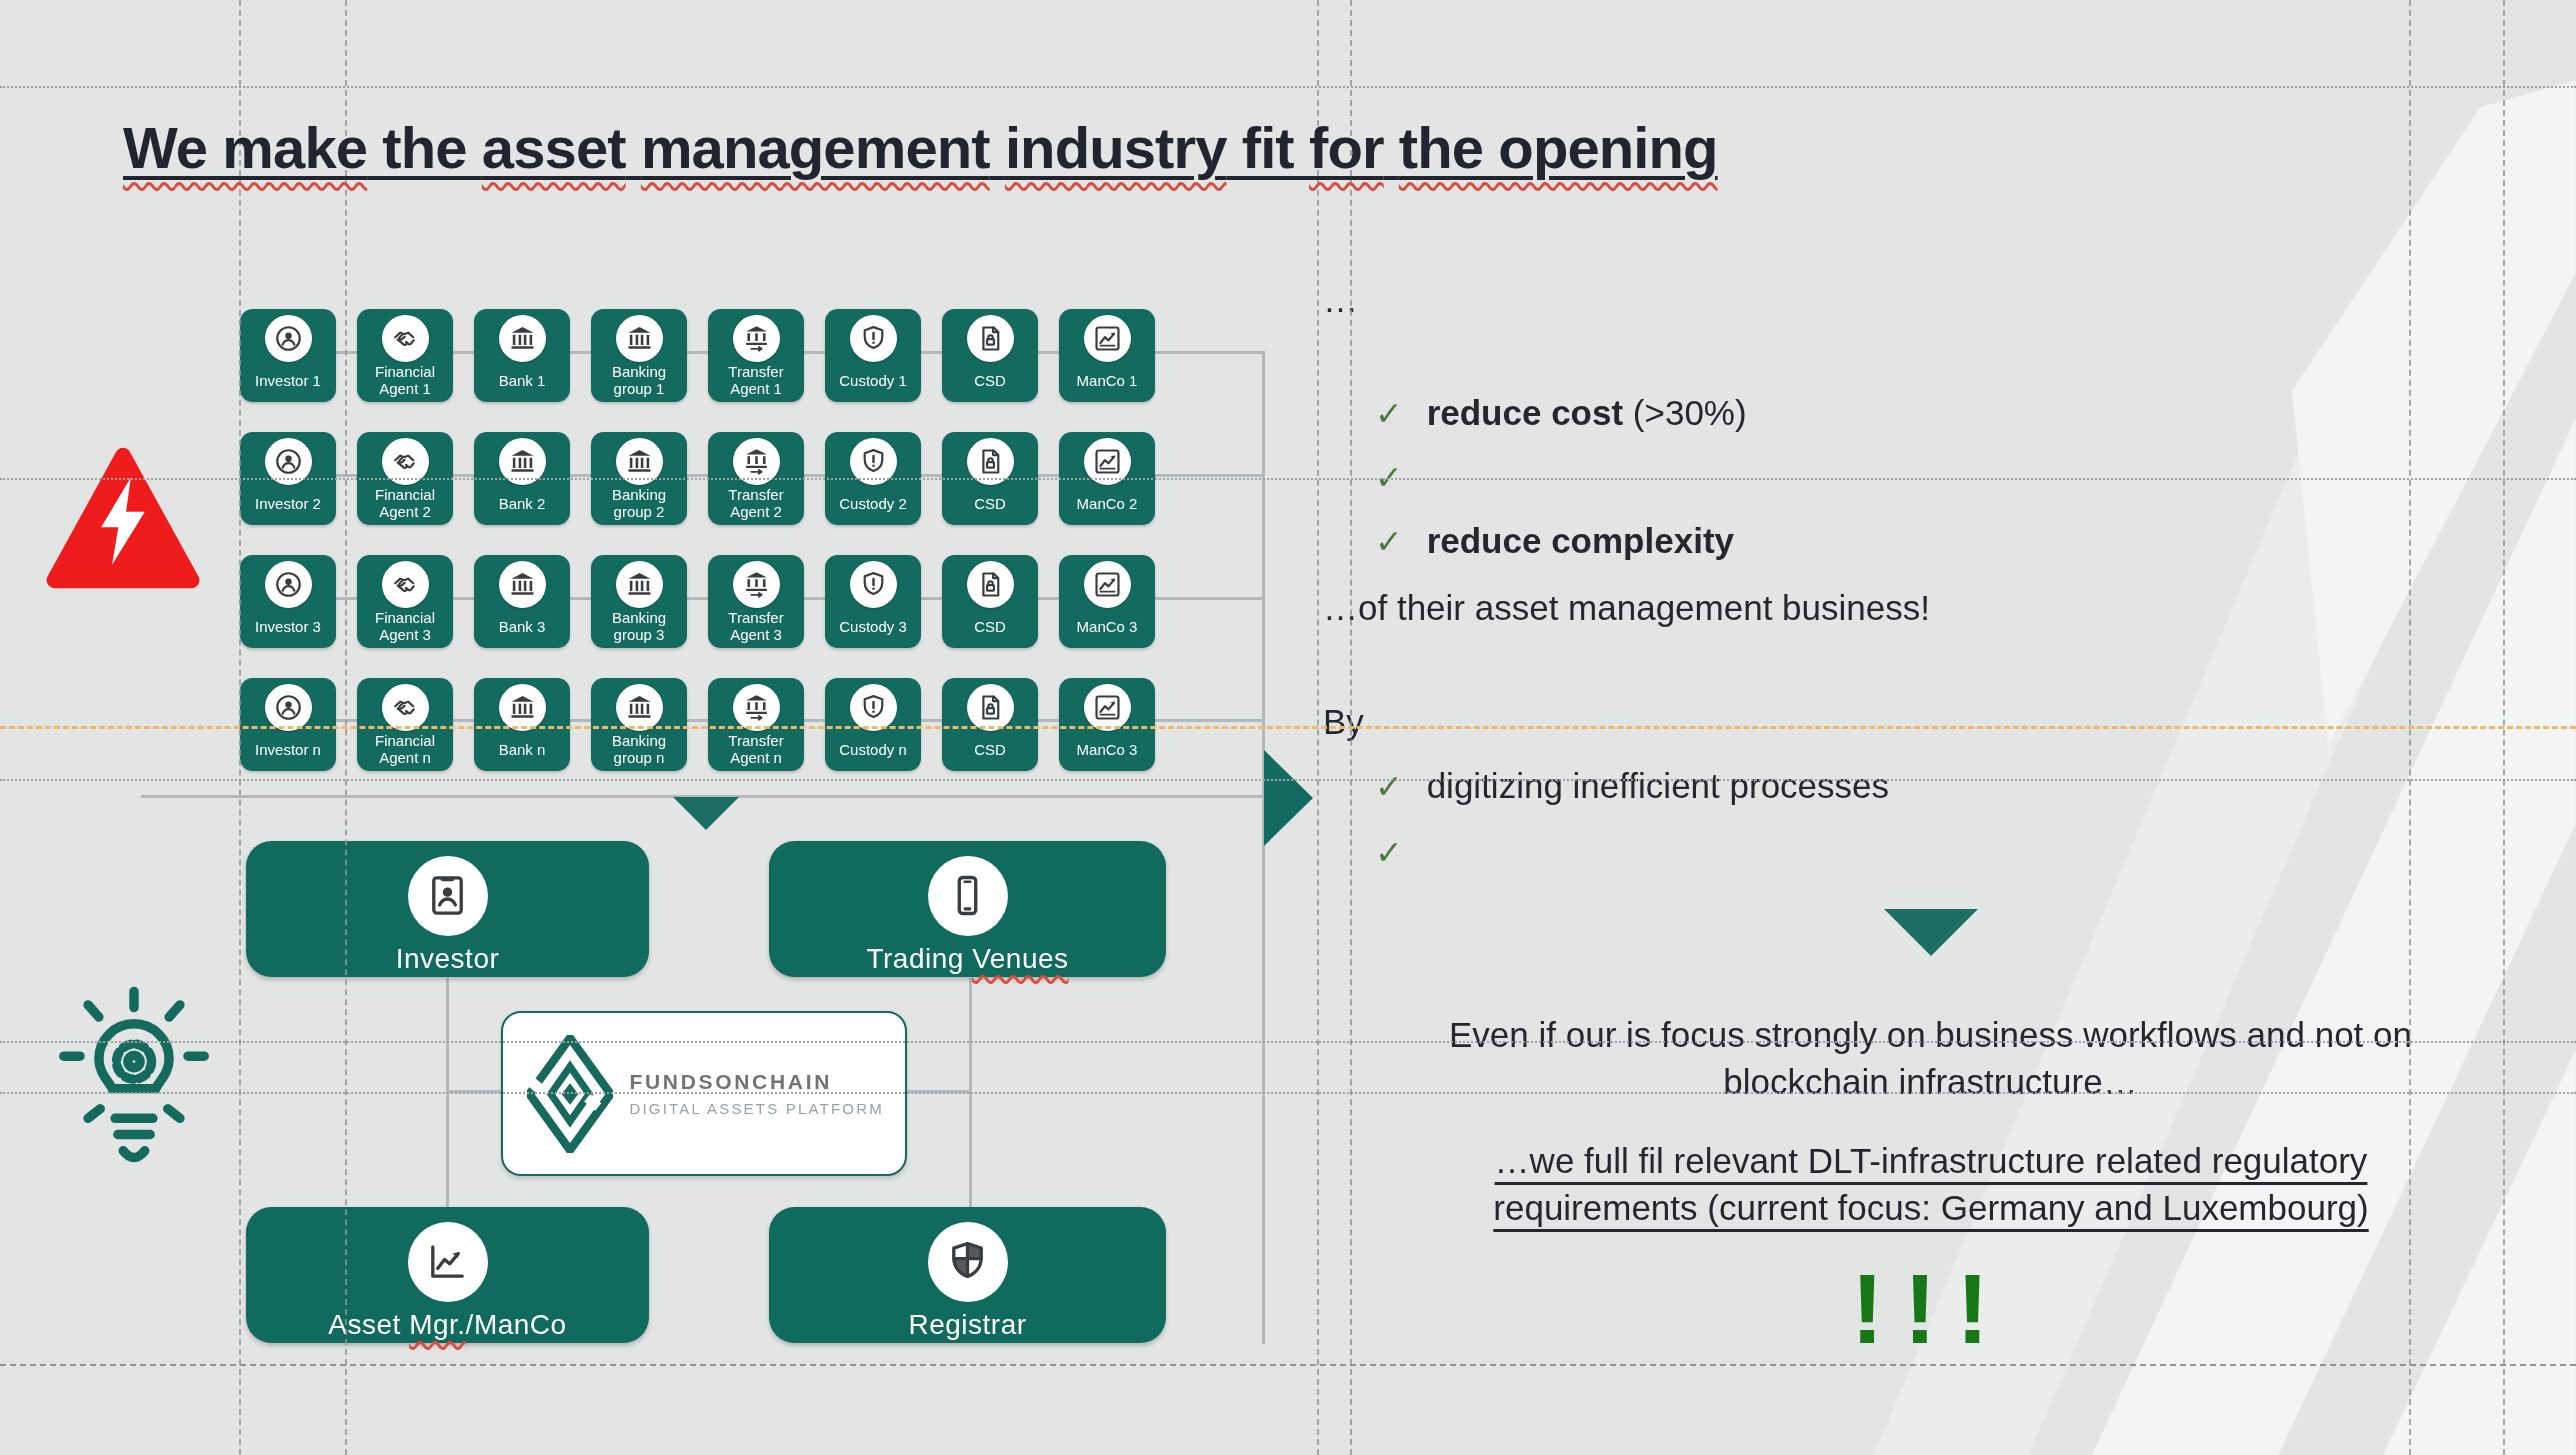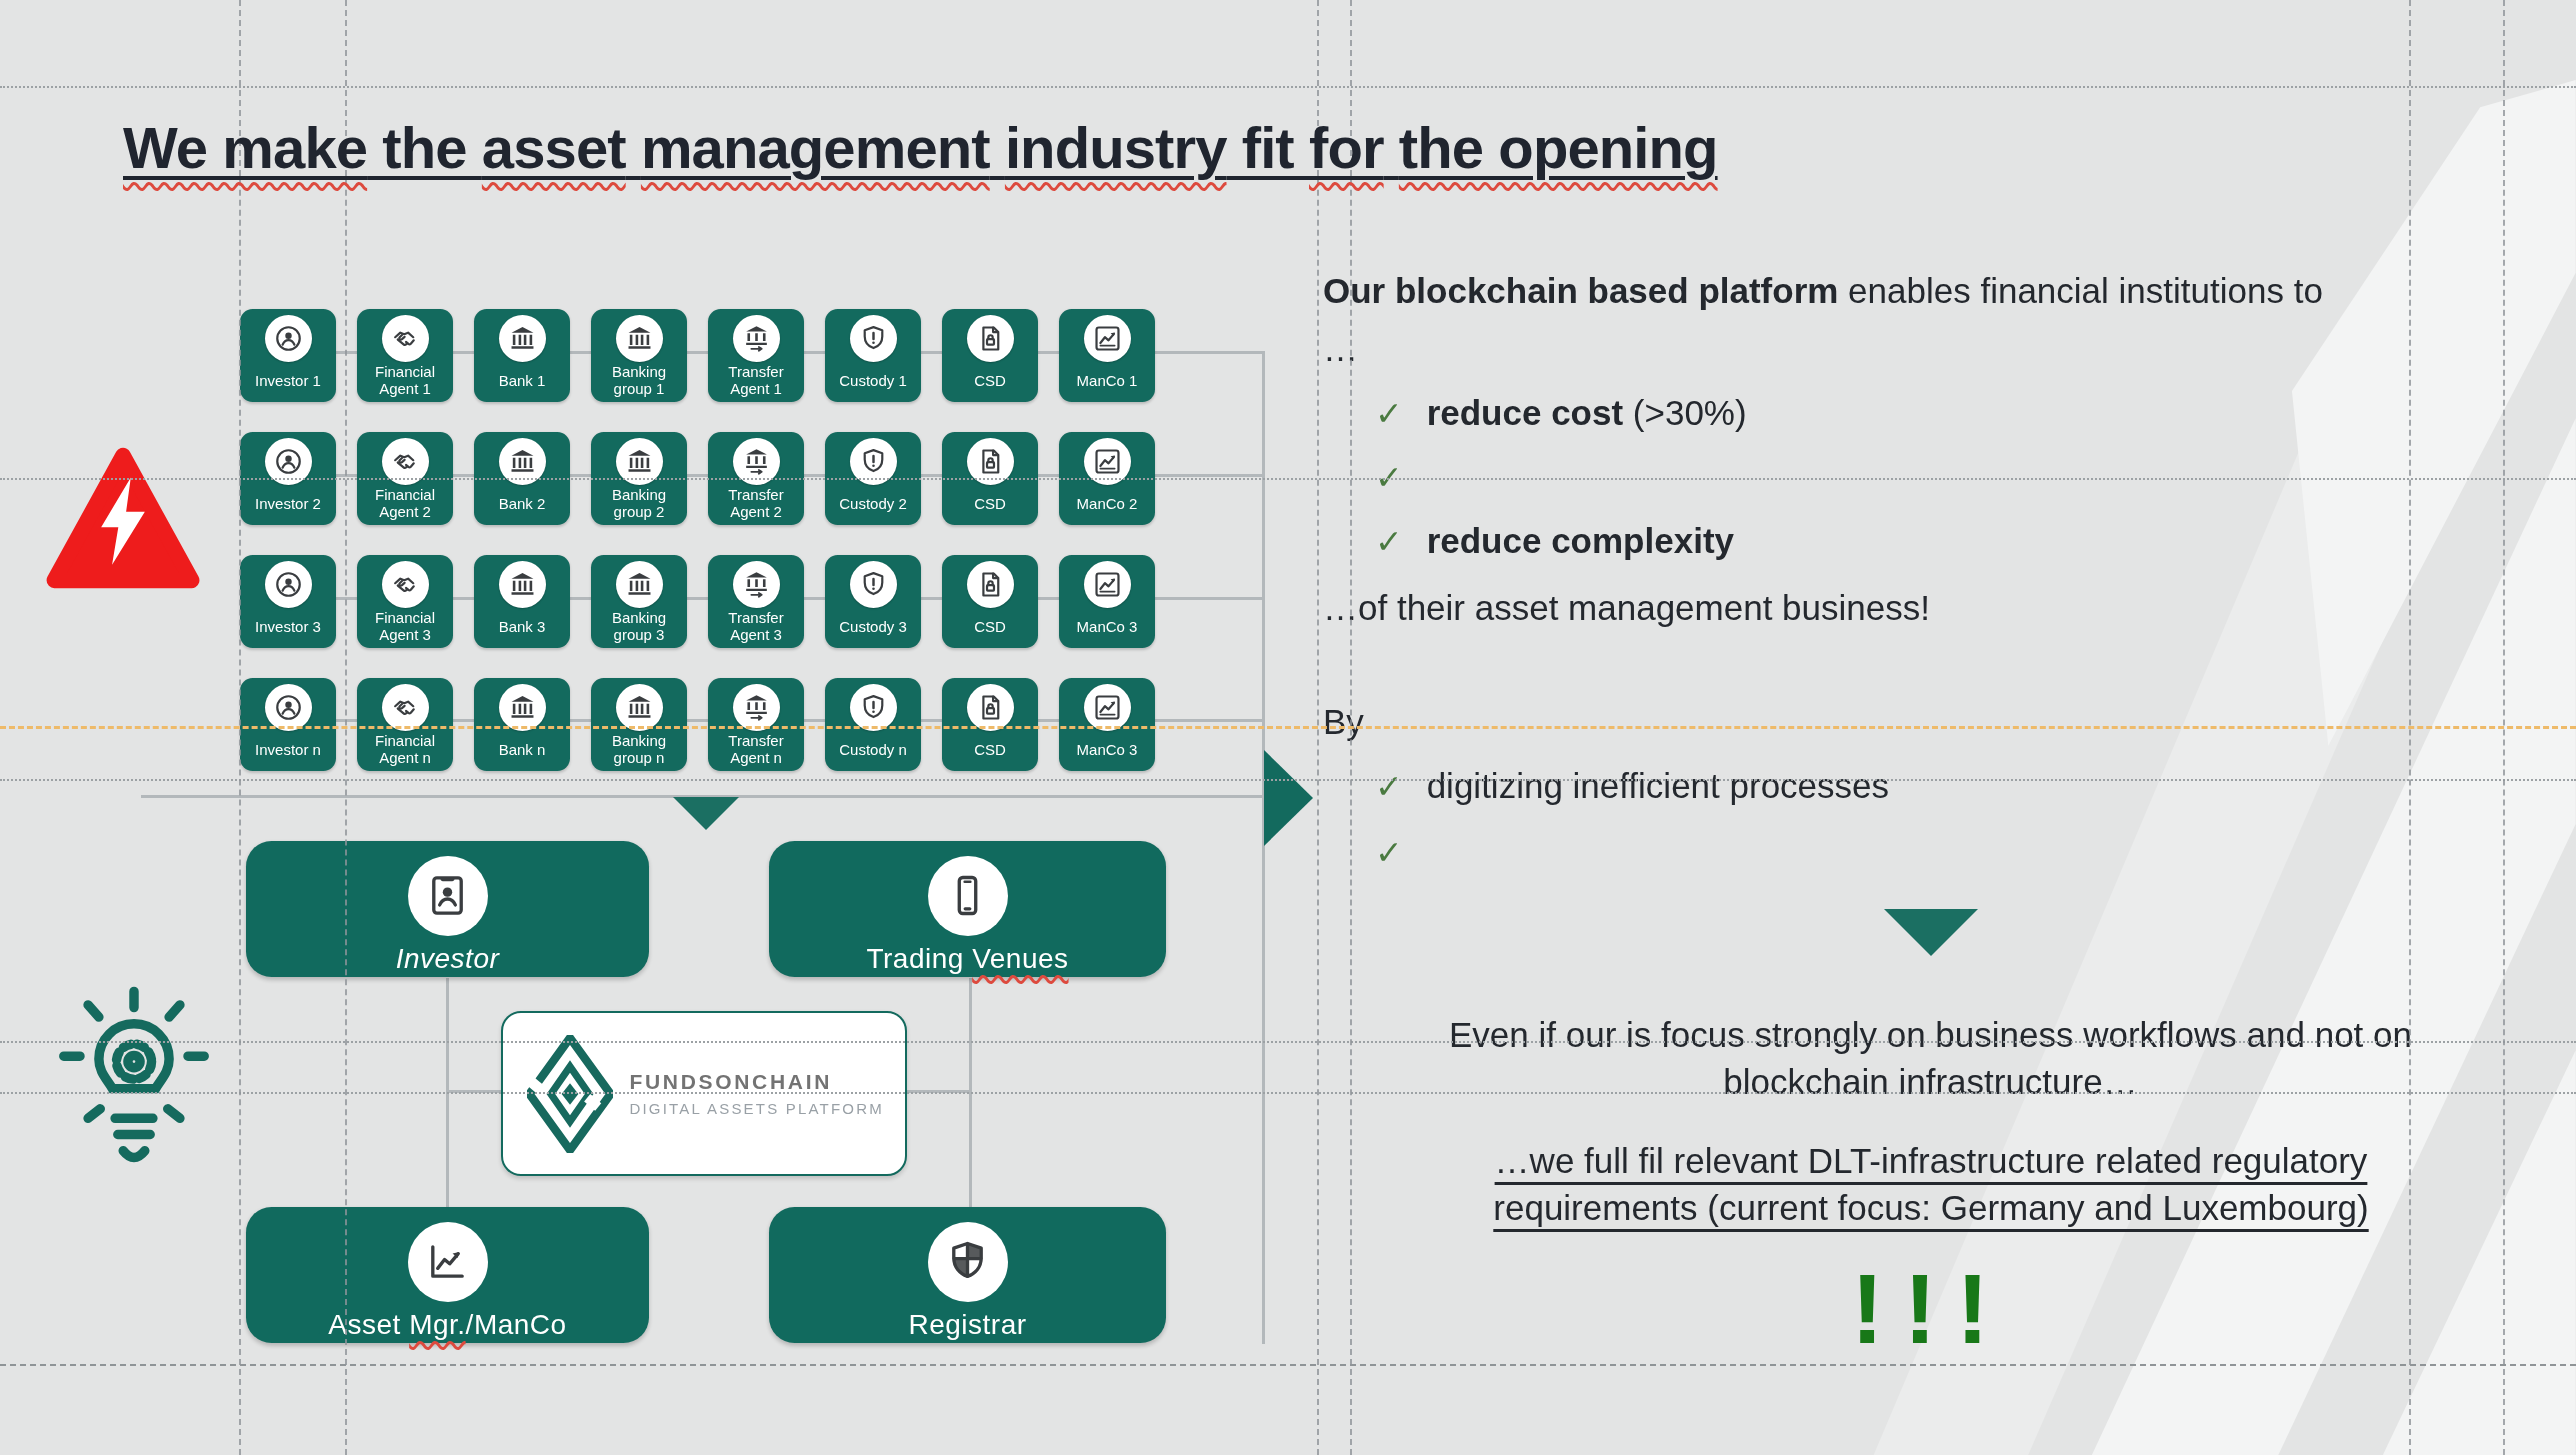--- a/index.html
+++ b/index.html
@@ -26,21 +26,21 @@
   
   .tri-down{position:absolute;width:0;height:0;z-index:10;}
   #tri-grid{left:673px;top:797px;border-left:33px solid transparent;border-right:33px solid transparent;border-top:33px solid #1b6f62;}
   #tri-right-col{left:1884px;top:909px;border-left:47px solid transparent;border-right:47px solid transparent;border-top:47px solid #1b6f62;}
   #arrow-right{left:1264px;top:750px;width:0;height:0;border-top:48px solid transparent;border-bottom:48px solid transparent;border-left:49px solid #136a5e;position:absolute;z-index:10;}
   
   .node{position:absolute;background:#116a5e;border-radius:25.5px;z-index:10;display:flex;flex-direction:column;align-items:center;box-shadow:0 2.7px 4.5px rgba(0,0,0,.2);}
   .node-ic{width:80px;height:80px;border-radius:50%;background:#ffffff;display:flex;align-items:center;justify-content:center;margin-top:14.6px;color:#3a3d40;}
   .node-label{color:#ffffff;font-size:28px;margin-top:7.3px;letter-spacing:0.5px;}
   .node-label .sq{text-decoration:underline wavy #dd4a3e;text-decoration-thickness:2.7px;text-underline-offset:7.3px;}
-  #node-investor{left:246px;top:841px;width:403px;height:136px;font-style:italic;}
+  #node-investor{left:246px;top:841px;width:403px;height:136px;}
   #node-trading-venues{left:769px;top:841px;width:397px;height:136px;}
   #node-asset-manco{left:246px;top:1207px;width:403px;height:136px;}
   #node-registrar{left:769px;top:1207px;width:397px;height:136px;}
   
   #logo-card{left:501px;top:1011px;width:402px;height:161px;background:#ffffff;border:2.7px solid #136a5e;border-radius:20px;z-index:11;display:flex;align-items:center;box-shadow:0 2.7px 4.5px rgba(0,0,0,.15);}
   #logo-mark{margin-left:24px;flex:0 0 auto;}
   #logo-textcol{margin-left:16.4px;display:flex;flex-direction:column;}
   #logo-name{font-size:21px;font-weight:700;letter-spacing:2.7px;color:#737373;}
   #logo-tagline{font-size:15px;letter-spacing:2.2px;color:#99a0a6;margin-top:5.5px;font-weight:500;}
   
@@ -511,21 +511,20 @@
     <rect x="2" y="38" width="13" height="9" fill="#ffffff" transform="rotate(40 8 42)"></rect>
     <rect x="49" y="52" width="12" height="8" fill="#ffffff" transform="rotate(40 55 56)"></rect>
   </svg>
   <div id="logo-textcol">
     <span id="logo-name">FUNDSONCHAIN</span>
     <span id="logo-tagline">DIGITAL ASSETS PLATFORM</span>
   </div>
 </div>
 
 <div id="intro" class="rtext">
-  <div><b>Our blockchain based platform</b><span> enables financial institutions to</span></div>
   <div id="intro-ellipsis">…</div>
 </div>
 
 <ul id="benefits" class="rtext">
   <li class="benefit">
     <span class="check">✓</span>
     <span><span class="b-bold">reduce cost</span><span class="b-rest"> (&gt;30%)</span></span>
   </li>
 
   <li class="benefit">

